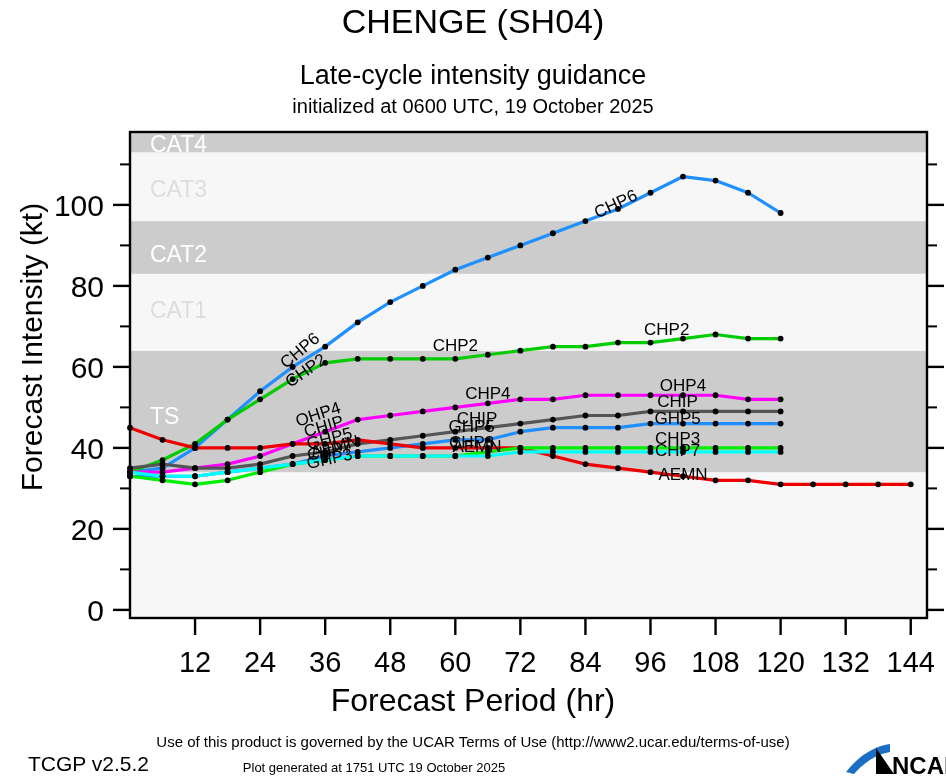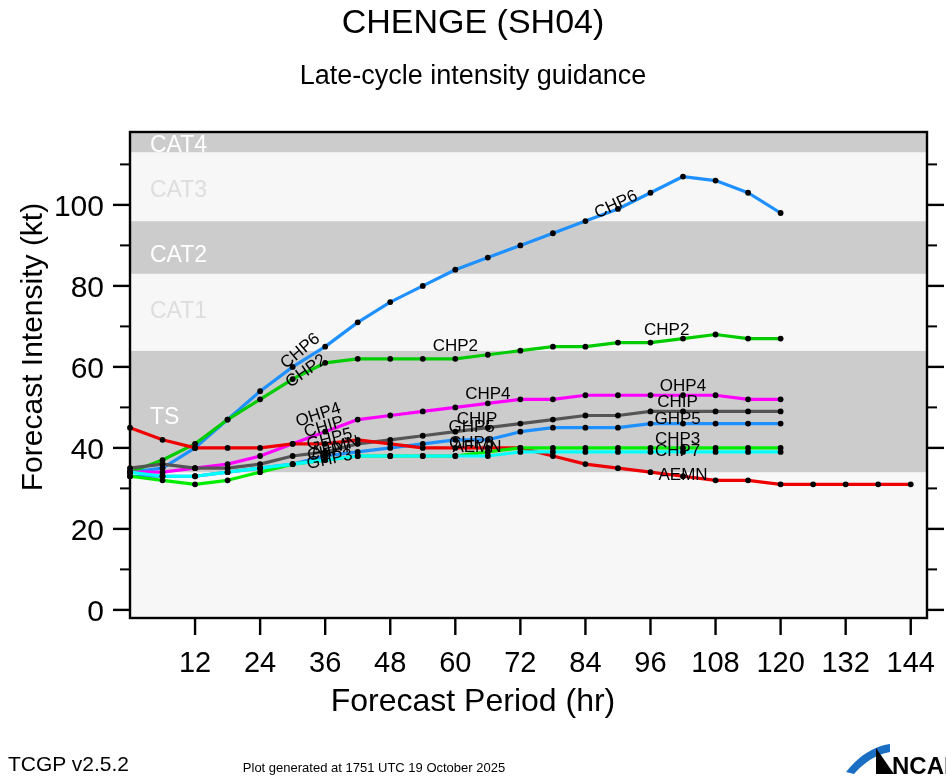--- a/index.html
+++ b/index.html
@@ -76,41 +76,42 @@
   .plotgen {
     position: absolute;
     left: 0;
     top: 760px;
     width: 748px;
     text-align: center;
     font-size: 13px;
   }
   .version {
     position: absolute;
-    left: 8px;
+    left: 28px;
     top: 752px;
     font-size: 21px;
   }
   .logo {
     position: absolute;
     left: 846px;
     top: 742px;
     width: 100px;
     height: 36px;
   }
   svg { display: block; }
 </style>
 </head>
 <body>
 
 <div id="root">
 
   <div class="title-block">
     <div class="title-main">CHENGE (SH04)</div>
     <div class="title-sub">Late-cycle intensity guidance</div>
+    <div class="title-init">initialized at 0600 UTC, 19 October 2025</div>
   </div>
 
   <div class="ylabel">Forecast Intensity (kt)</div>
 
   <svg id="chart" width="946" height="560" viewBox="0 0 946 560" style="position:absolute;left:0;top:118px;">
     <g id="bands-group">
         <rect x="130" y="14" width="797" height="486" fill="#f7f7f7"></rect>
         <rect x="130" y="232.7" width="797" height="121.50000000000006" fill="#cccccc"></rect>
         <rect x="130" y="155.75" width="797" height="76.94999999999999" fill="#f7f7f7"></rect>
         <rect x="130" y="103.10000000000002" width="797" height="52.64999999999998" fill="#cccccc"></rect>
@@ -387,20 +388,21 @@
         <text x="104" y="502.9" text-anchor="end" fill="#000000" font-family="Liberation Sans, sans-serif" font-size="30">0</text>
         <text x="104" y="421.9" text-anchor="end" fill="#000000" font-family="Liberation Sans, sans-serif" font-size="30">20</text>
         <text x="104" y="340.9" text-anchor="end" fill="#000000" font-family="Liberation Sans, sans-serif" font-size="30">40</text>
         <text x="104" y="259.9" text-anchor="end" fill="#000000" font-family="Liberation Sans, sans-serif" font-size="30">60</text>
         <text x="104" y="178.89999999999998" text-anchor="end" fill="#000000" font-family="Liberation Sans, sans-serif" font-size="30">80</text>
         <text x="104" y="97.90000000000003" text-anchor="end" fill="#000000" font-family="Liberation Sans, sans-serif" font-size="30">100</text>
       </g>
   </svg>
 
   <div class="xlabel">Forecast Period (hr)</div>
+  <div class="terms">Use of this product is governed by the UCAR Terms of Use (http://www2.ucar.edu/terms-of-use)</div>
   <div class="plotgen">Plot generated at 1751 UTC   19 October 2025</div>
   <div class="version">TCGP v2.5.2</div>
 
   <svg class="logo" viewBox="0 0 100 36">
     <path d="M0 30 C 14 12, 30 4, 44 2 L 44 10 C 32 12, 18 20, 8 32 Z" fill="#1a6fc4"></path>
     <path d="M30 32 L 30 6 L 48 32 Z" fill="#000000"></path>
     <text x="46" y="32" font-family="Liberation Sans, sans-serif" font-size="24" font-weight="bold" fill="#000000">NCAR</text>
   </svg>
 
 </div>

